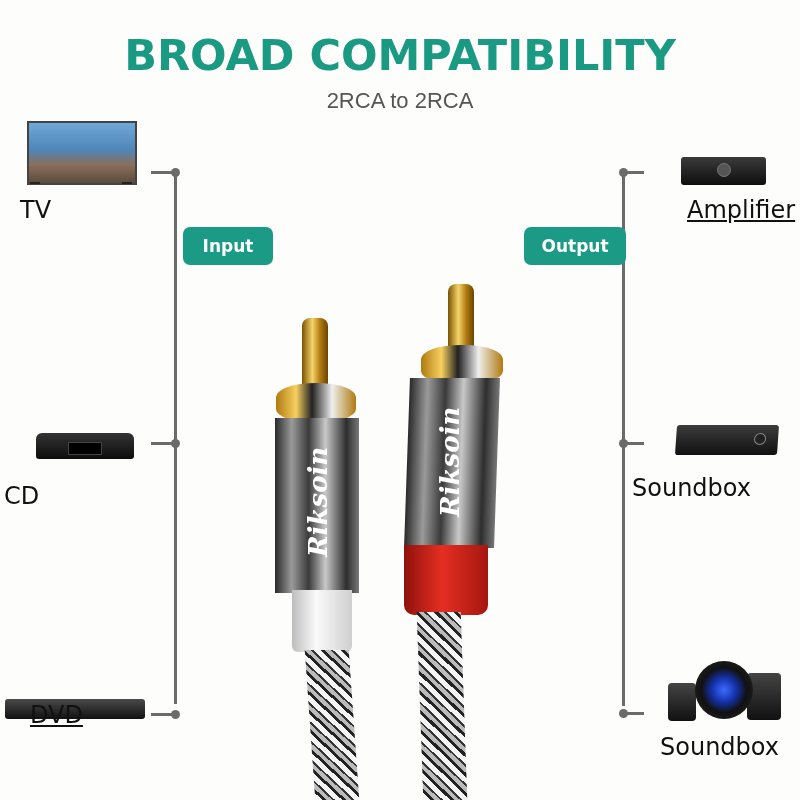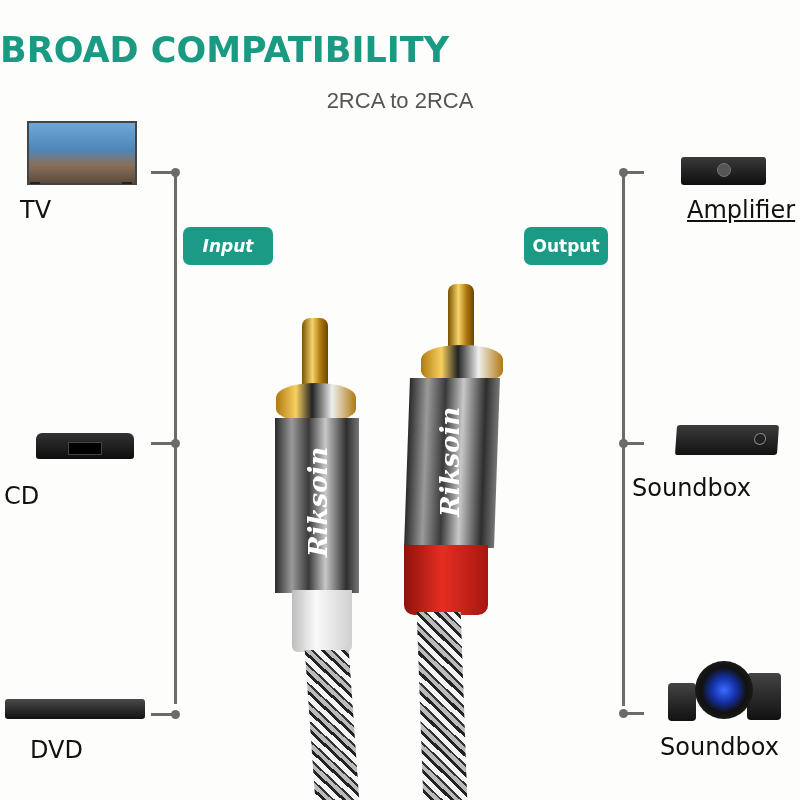--- a/index.html
+++ b/index.html
@@ -1,17 +1,17 @@
 <!DOCTYPE html>
 <html><head>
 <meta charset="utf-8">
 <style>
   html, body { margin:0; padding:0; }
   body { width:800px; height:800px; background:#fdfdfb; position:relative; overflow:hidden; font-family:"Liberation Sans", sans-serif; }
-  .title { position:absolute; left:0; width:800px; top:30px; font-family:"DejaVu Sans", sans-serif; font-weight:bold; font-size:35px; color:#1a9a82; letter-spacing:0px; }
+  .title { position:absolute; left:0; width:800px; top:30px; text-align:center; font-family:"DejaVu Sans", sans-serif; font-weight:bold; font-size:43px; color:#1a9a82; letter-spacing:0px; }
   .subtitle { position:absolute; left:0; width:800px; top:88px; text-align:center; font-size:22px; color:#555; }
   .label { position:absolute; font-family:"DejaVu Sans", sans-serif; font-size:24px; color:#111; text-align:left; }
   .vline { position:absolute; width:3px; background:#6b6b6b; }
   .hline { position:absolute; height:3px; background:#6b6b6b; }
   .dot { position:absolute; width:9px; height:9px; border-radius:50%; background:#6b6b6b; }
   .badge { position:absolute; background:#1b9b86; color:#fff; font-family:"DejaVu Sans", sans-serif; font-weight:bold; font-size:17px; border-radius:7px; text-align:center; line-height:38px; height:38px; }
   .device { position:absolute; }
   
   .tv { left:27px; top:121px; width:106px; height:60px; border:2px solid #444; background:linear-gradient(180deg,#6fa7d8 0%,#4e86b8 45%,#8b6f5a 70%,#5a4b3c 100%); }
   .tv-stand-l, .tv-stand-r { position:absolute; top:182px; width:10px; height:6px; border-top:2px solid #222; }
@@ -45,44 +45,44 @@
 <div class="subtitle">2RCA to 2RCA</div>
 
 <div class="vline" style="left:174px; top:171px; height:533px;"></div>
 <div class="hline" style="left:151px; top:171px; width:26px;"></div>
 <div class="dot" style="left:171px; top:168px;"></div>
 <div class="hline" style="left:151px; top:442px; width:26px;"></div>
 <div class="dot" style="left:171px; top:439px;"></div>
 <div class="hline" style="left:151px; top:713px; width:26px;"></div>
 <div class="dot" style="left:171px; top:710px;"></div>
 
-<div class="badge" style="left:183px; top:227px; width:90px;font-style:italic;">Input</div>
+<div class="badge" style="left:183px; top:227px; width:90px;">Input</div>
 
 <div class="device tv"></div>
 <div class="tv-stand-l" style="left:30px;"></div>
 <div class="tv-stand-r" style="left:122px;"></div>
 <div class="label" style="left:20px; top:196px; width:120px;">TV</div>
 
 <div class="device cd">
     <div class="cd-slot"></div>
   </div>
 <div class="label" style="left:4px; top:482px; width:120px;">CD</div>
 
 <div class="device dvd"></div>
-<div class="label" style="left:30px; top:736px; width:120px;">DVD</div>
+<div class="label" style="left:30px; top:701px; width:120px;text-decoration:underline;">DVD</div>
 
 <div class="vline" style="left:622px; top:171px; height:535px;"></div>
 <div class="hline" style="left:622px; top:171px; width:22px;"></div>
 <div class="dot" style="left:619px; top:168px;"></div>
 <div class="hline" style="left:622px; top:442px; width:22px;"></div>
 <div class="dot" style="left:619px; top:439px;"></div>
 <div class="hline" style="left:622px; top:712px; width:22px;"></div>
 <div class="dot" style="left:619px; top:709px;"></div>
 
-<div class="badge" style="left:524px; top:227px; width:84px;">Output</div>
+<div class="badge" style="left:524px; top:227px; width:102px;">Output</div>
 
 <div class="device amp">
     <div class="amp-knob"></div>
   </div>
 <div class="label" style="left:687px; top:196px; width:130px;text-decoration:underline;">Amplifier</div>
 
 <div class="device sbx">
     <div class="sbx-knob"></div>
   </div>
 <div class="label" style="left:632px; top:474px; width:140px;">Soundbox</div>

